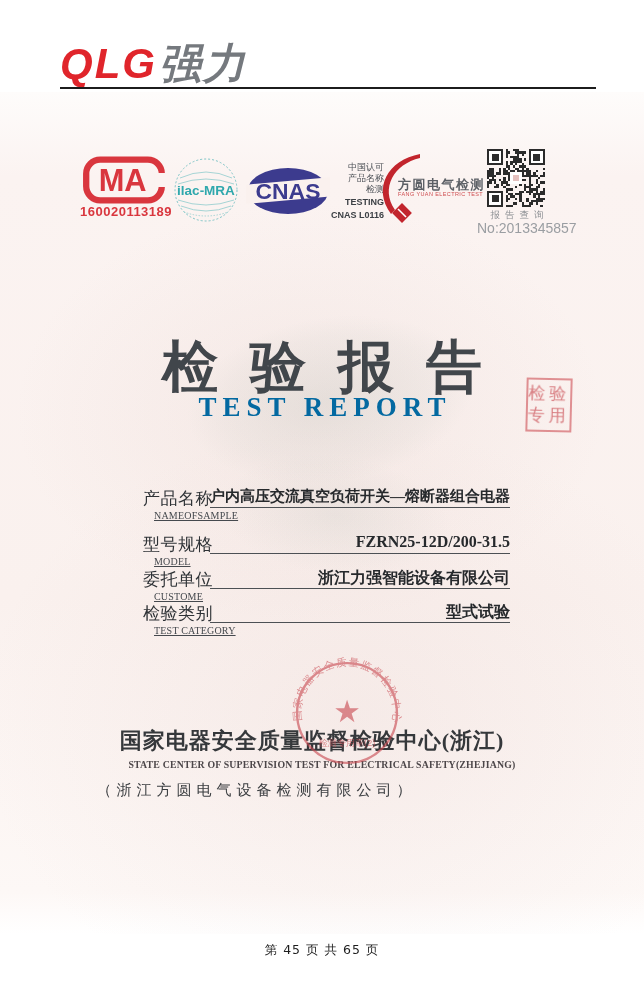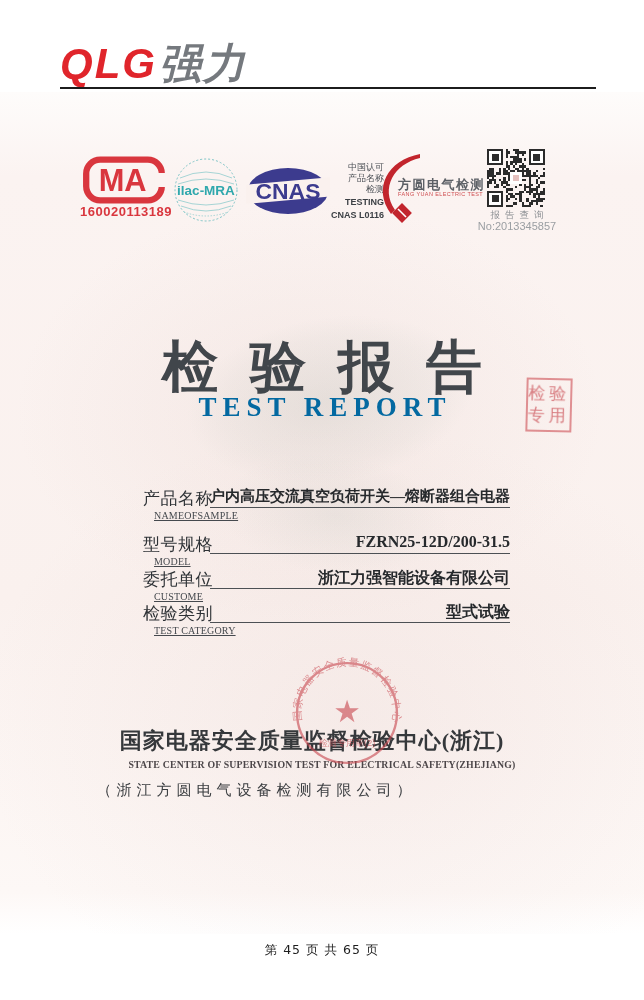--- a/index.html
+++ b/index.html
@@ -33,21 +33,21 @@
                font-size:9px; line-height:11px; color:#4a4f55; text-align:right; }
   .cnas-text .b { font-weight:bold; color:#3c4045; margin-top:2px; }
   .fy-name { left:398px; top:176px; width:110px; font-family:"Liberation Sans",sans-serif;
              font-weight:bold; font-size:13px; color:#5c6066; letter-spacing:1.5px; text-align:left; }
   .fy-sub { left:398px; top:191px; width:110px; font-family:"Liberation Sans",sans-serif;
             font-size:5.5px; color:#cf4d50; letter-spacing:0.4px; text-align:left; }
   .qr-box { left:487px; top:149px; width:58px; height:58px; }
   .qr-caption { left:477px; top:209px; width:80px; font-size:9.5px; color:#8b8f93;
                 letter-spacing:5px; text-align:center; text-indent:5px; }
   .qr-number { left:477px; top:220px; width:80px; font-family:"Liberation Sans",sans-serif;
-               font-size:11px; color:#9a9ea2; text-align:center; }
+               font-size:14px; color:#9a9ea2; text-align:center; }
 
   
   .title-zh { left:0; top:330px; width:644px; text-align:center; font-size:56px;
               font-weight:bold; color:#41464b; letter-spacing:32px; text-indent:32px; }
   .title-en { left:0; top:392px; width:644px; text-align:center; font-size:27px;
               font-weight:bold; color:#0369a1; letter-spacing:6px; text-indent:6px; }
 
   
   .side-stamp { left:526px; top:378px; width:46px; height:54px;
                 border:2.5px solid rgba(208,88,94,0.75); transform:rotate(1.5deg);

